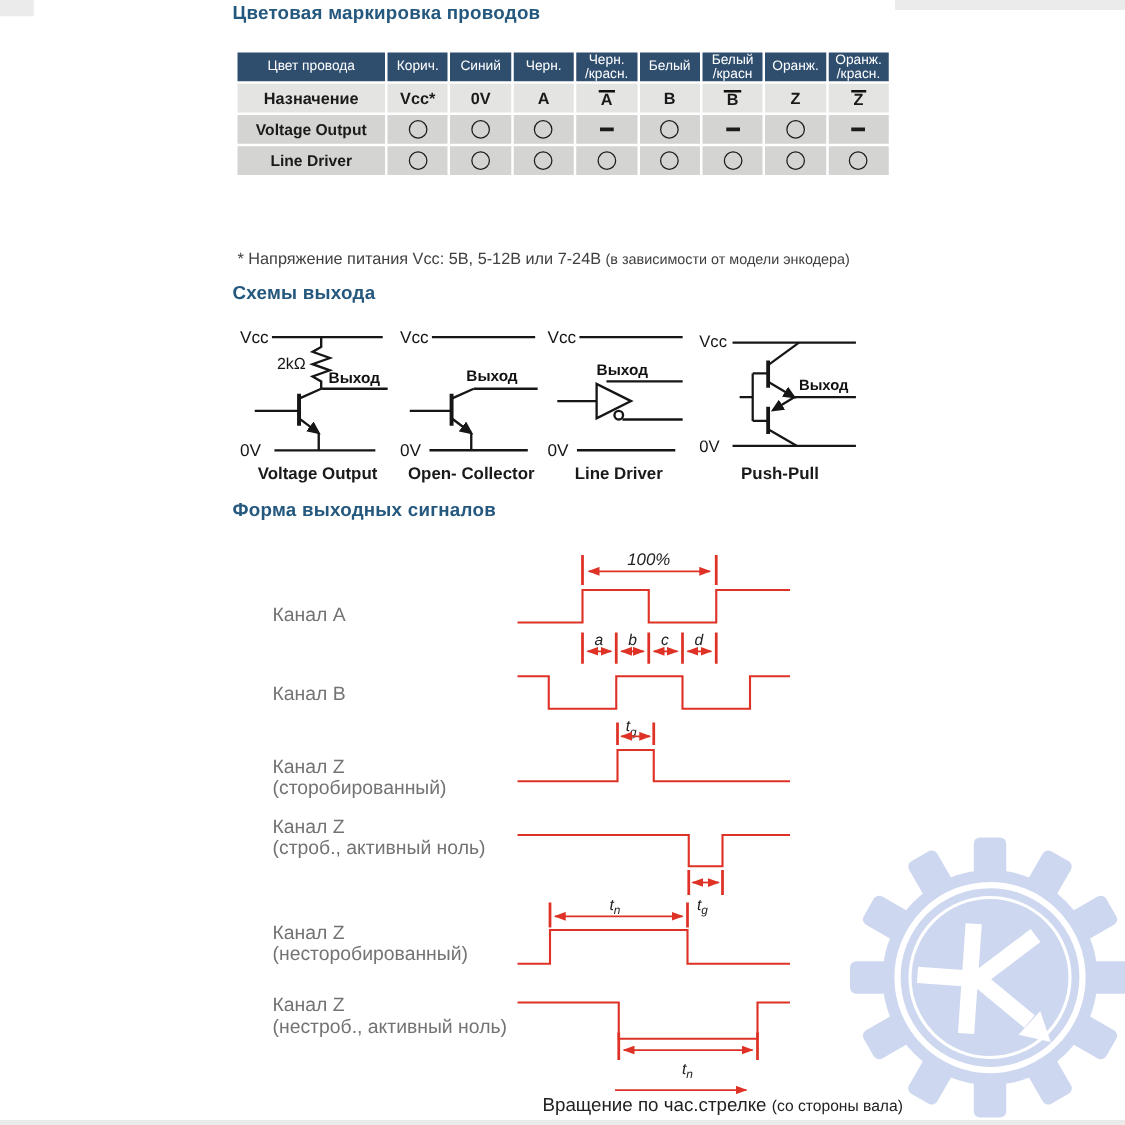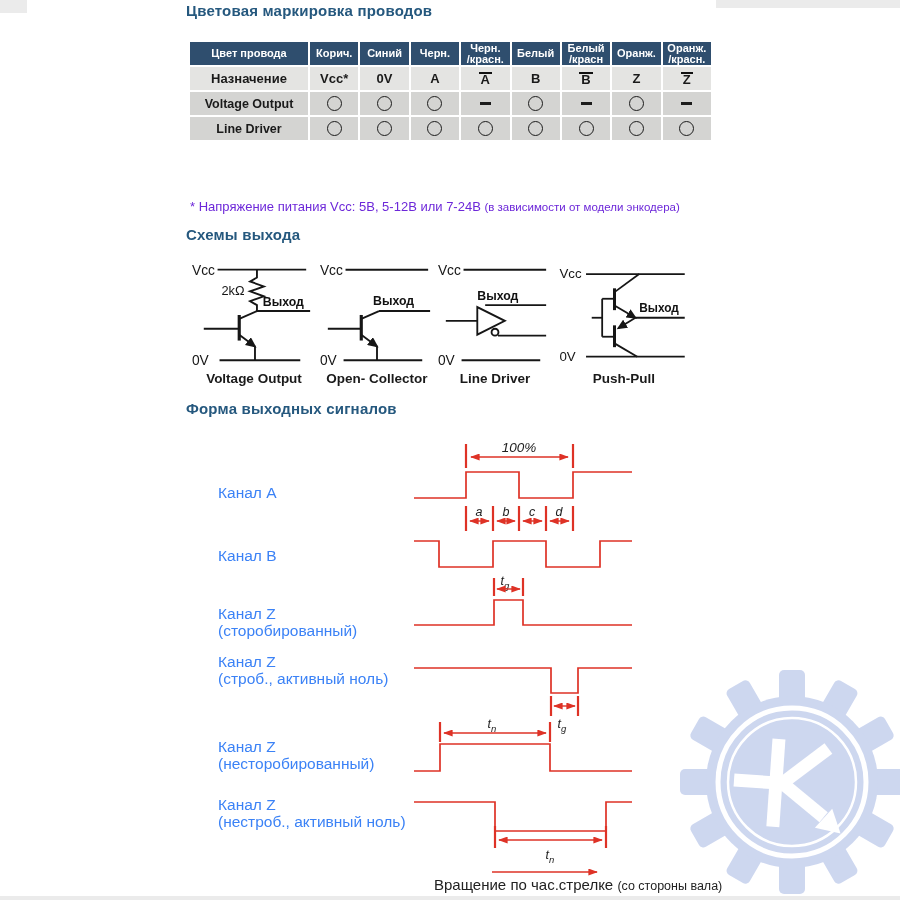--- a/index.html
+++ b/index.html
@@ -13,48 +13,48 @@
   
   .edge { background:#ebebeb; }
 
   
   .h-title { font-size:15px; font-weight:bold; color:#25587e; letter-spacing:.2px; }
 
   
   .wtable { width:521px; display:flex; flex-direction:column; gap:2px; background:#fff; }
   .trow { display:grid; grid-template-columns:118px repeat(8,1fr); gap:2px; }
   .cell { display:flex; align-items:center; justify-content:center; text-align:center; }
-  .thead .cell { background:#2f4e6e; color:#fff; font-weight:bold; font-size:11px;
+  .thead .cell { background:#2f4e6e; color:#fff; font-weight:normal; font-size:11px;
                  line-height:11px; height:30px; flex-direction:column; }
   .thead .cell .l1, .thead .cell .l2 { display:block; }
   .row-light .cell { background:#e4e4e2; }
   .row-dark  .cell { background:#d4d4d2; }
   .trow .cell { height:23px; }
   .label { font-weight:bold; font-size:12.5px; }
   .desig .cell { font-weight:bold; font-size:13px; }
   .circ { width:15px; height:15px; border:1.6px solid #1c1c1c; border-radius:50%; display:inline-block; }
   .dash { width:11px; height:3px; background:#1c1c1c; display:inline-block; }
   .ovl  { display:inline-block; border-top:2px solid #111; padding:0 2px; line-height:12px; }
 
-  .footnote { font-size:13px; color:#6d28d9; }
+  .footnote { font-size:13px; color:#404040; }
   .footnote .small { font-size:11.5px; }
 
   
   .circuits { display:flex; justify-content:flex-start; width:522px; }
   .circuit { display:flex; flex-direction:column; align-items:center; }
   .circuit svg { display:block; }
   .cap { font-size:13.5px; font-weight:bold; margin-top:2px; }
   .cw  { stroke:#161616; stroke-width:1.9; fill:none; }
   .cbar{ stroke:#161616; stroke-width:3.2; fill:none; }
   .ctext { font-size:14px; fill:#161616; }
   .cout  { font-size:12.5px; font-weight:bold; fill:#111; }
   .cres  { font-size:13px; fill:#161616; }
 
   
-  .chlabel { font-size:15.5px; color:#3b82f6; line-height:17px; }
+  .chlabel { font-size:15.5px; color:#737373; line-height:17px; }
   .wave  { stroke:#de3226; stroke-width:1.7; fill:none; }
   .tick  { stroke:#de3226; stroke-width:2.2; }
   .dline { stroke:#de3226; stroke-width:1.4; }
   .dim    { font-size:13.5px; font-style:italic; fill:#222; }
   .dimsm  { font-size:12.5px; font-style:italic; fill:#222; }
   .dimsub { font-size:9.5px; font-style:italic; fill:#222; }
   .rotnote { font-size:15px; color:#222;margin-left:31px; }
   .rotnote .small { font-size:12.5px; }
 
   .watermark { opacity:.95; }

